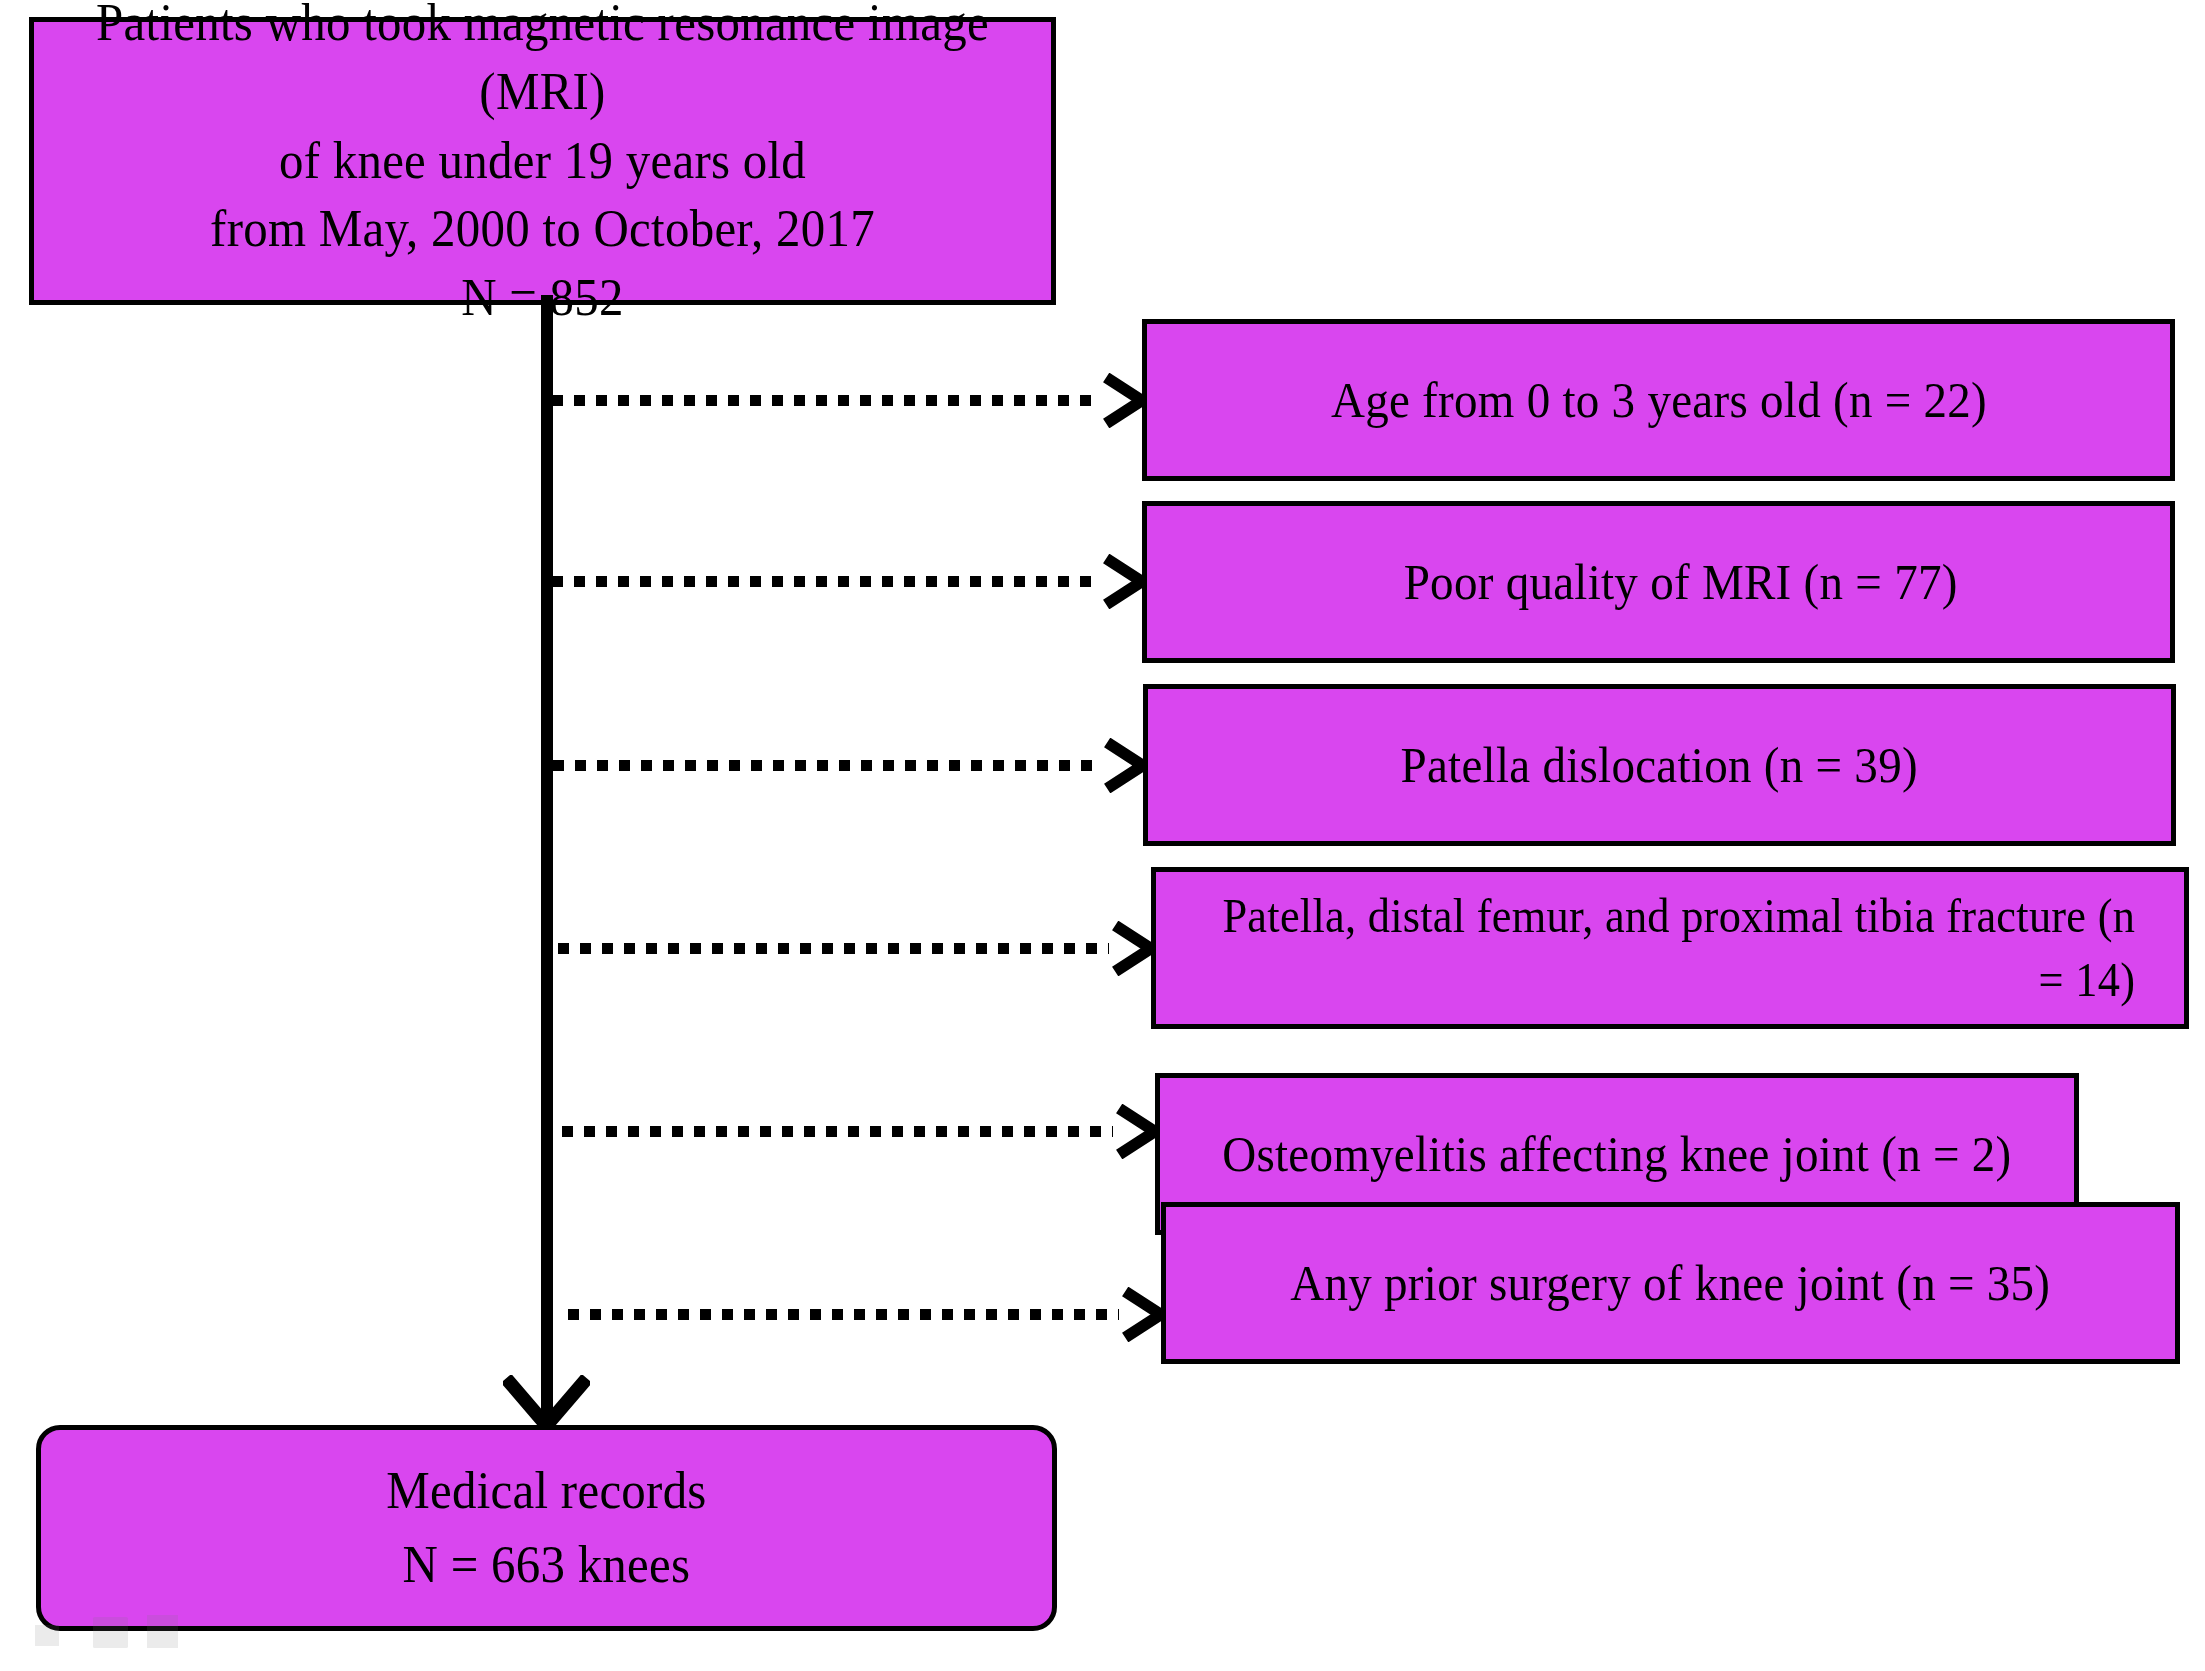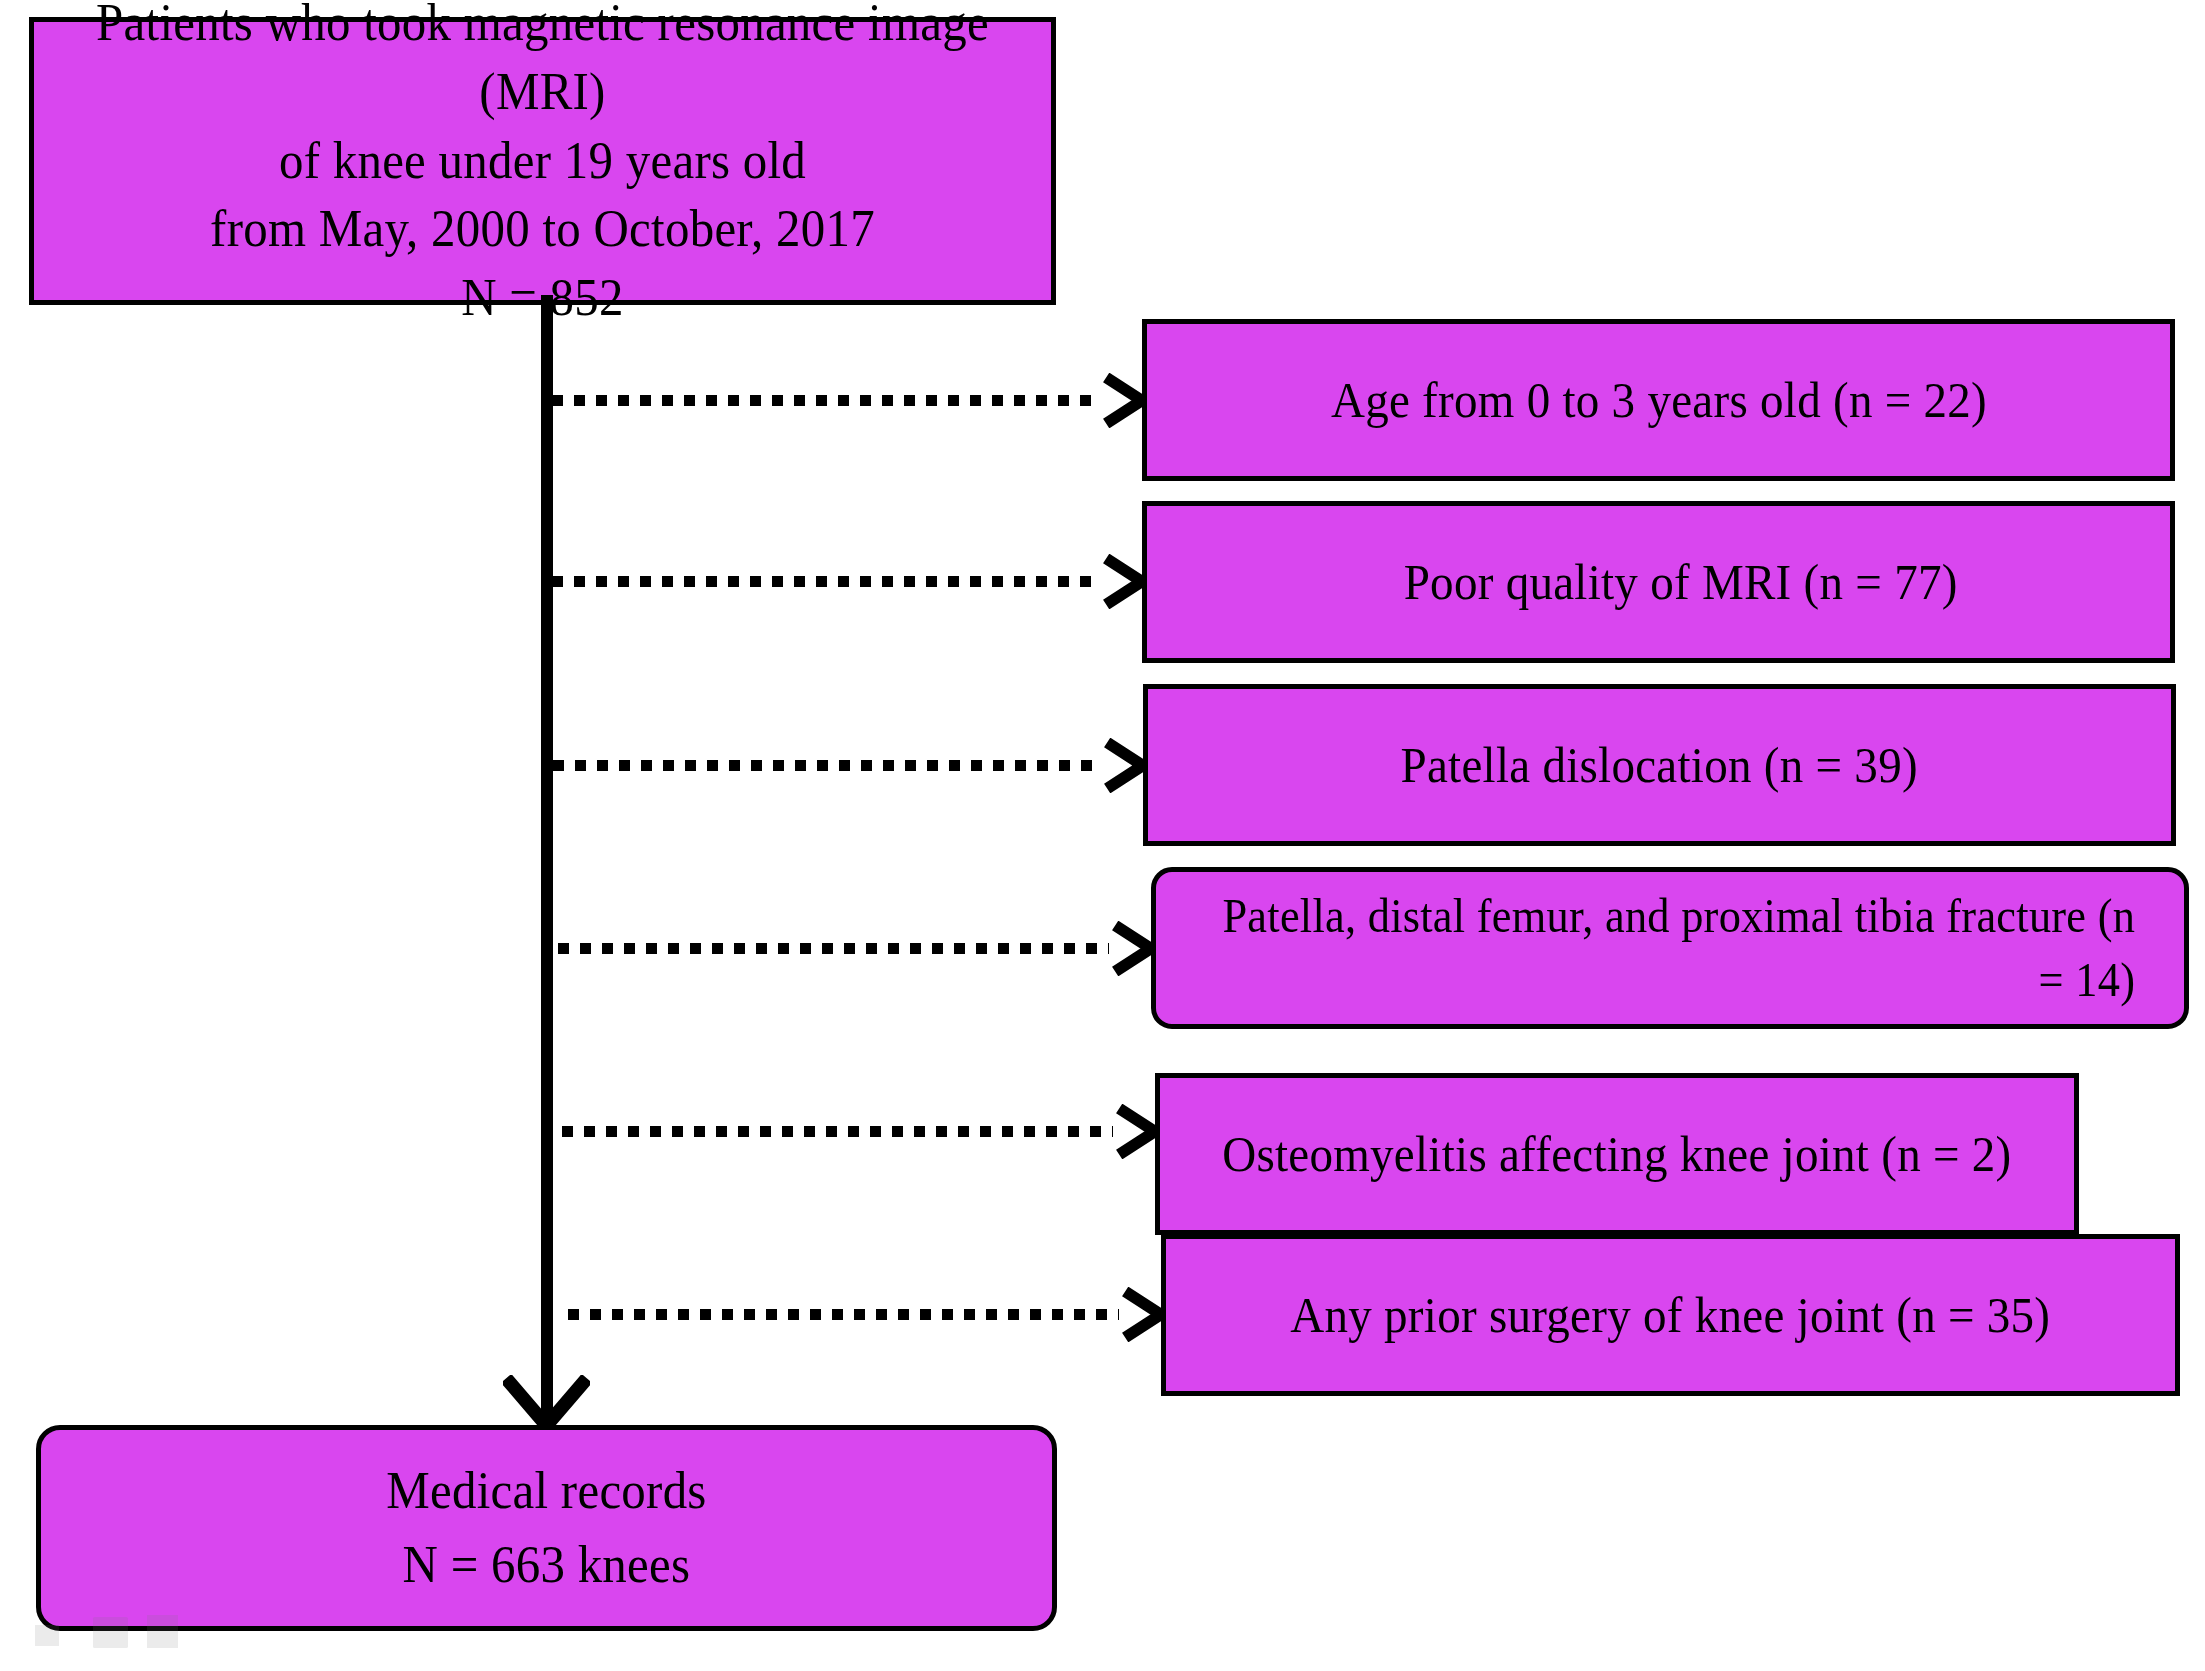--- a/index.html
+++ b/index.html
@@ -60,23 +60,23 @@
   }
   #box-final .box-text { font-size: 52px; line-height: 1.42; }
 
   
   .excl-box { height: 162px; text-align: right; }
   .excl-box .box-text { font-size: 50px; }
 
   #excl-0 { left: 1142px; top: 319px;  width: 1033px; }
   #excl-1 { left: 1142px; top: 501px;  width: 1033px; padding-left: 44px; }
   #excl-2 { left: 1143px; top: 684px; width: 1033px; }
-  #excl-3 { left: 1151px; top: 867px; width: 1038px; border-radius: 21px; }
+  #excl-3 { left: 1151px; top: 867px; width: 1038px; }
   #excl-4 { left: 1155px; top: 1073px; width: 924px; }
-  #excl-5 { left: 1161px; top: 1234px; width: 1019px; }
+  #excl-5 { left: 1161px; top: 1202px; width: 1019px; }
 
   #excl-3 .box-text { font-size: 49px; transform: scaleX(0.905); }
 
   
   #spine {
     position: absolute;
     left: 541px;
     top: 295px;
     width: 11.6px;
     height: 1124px;

